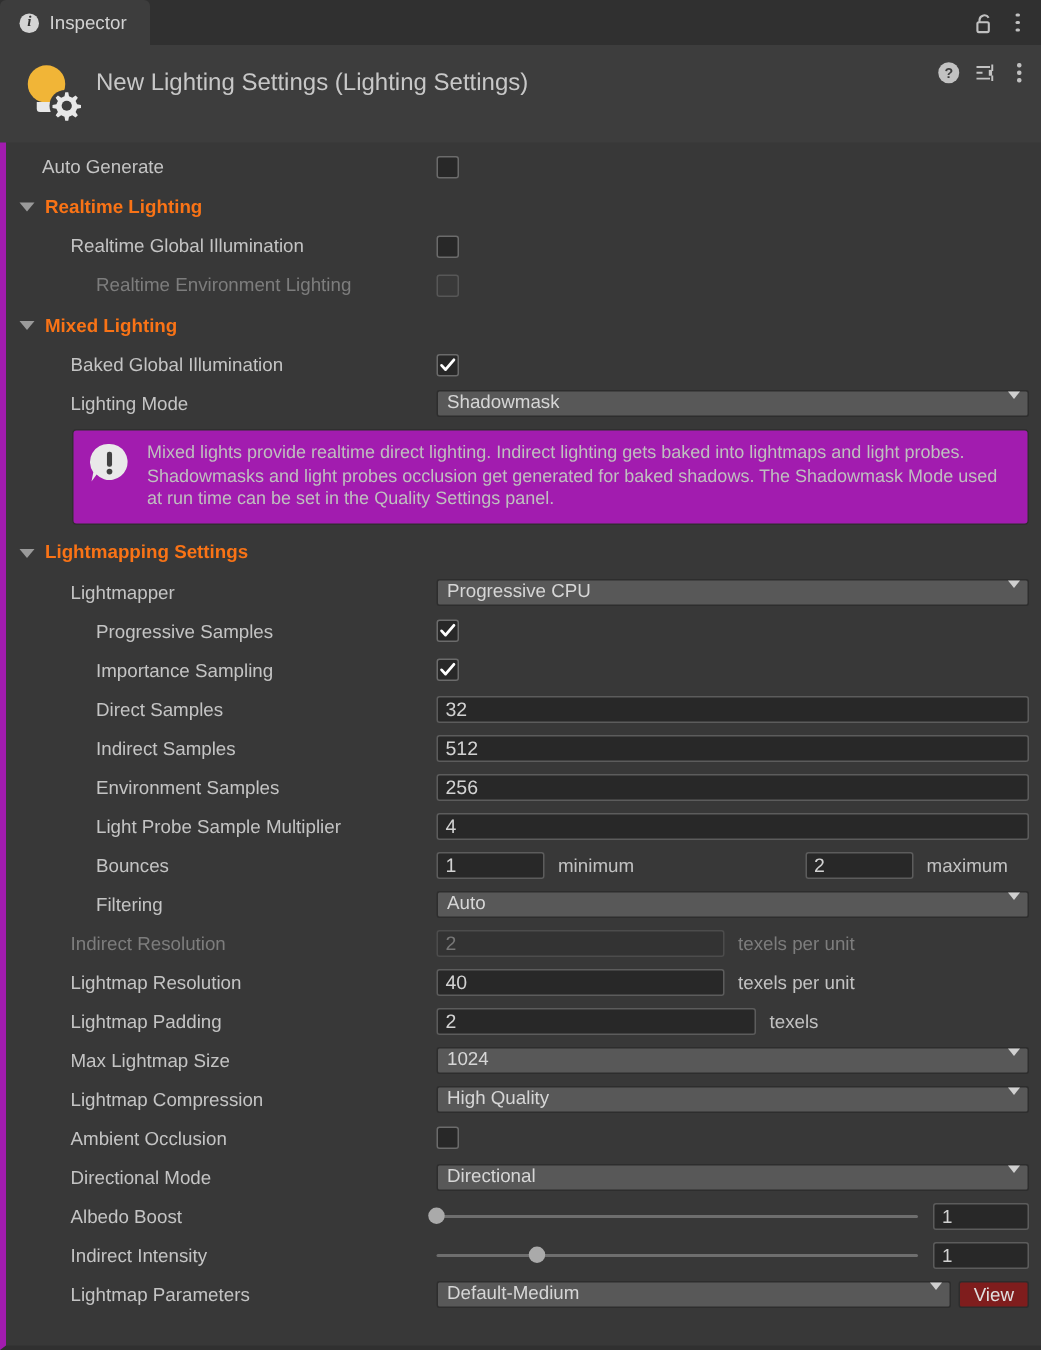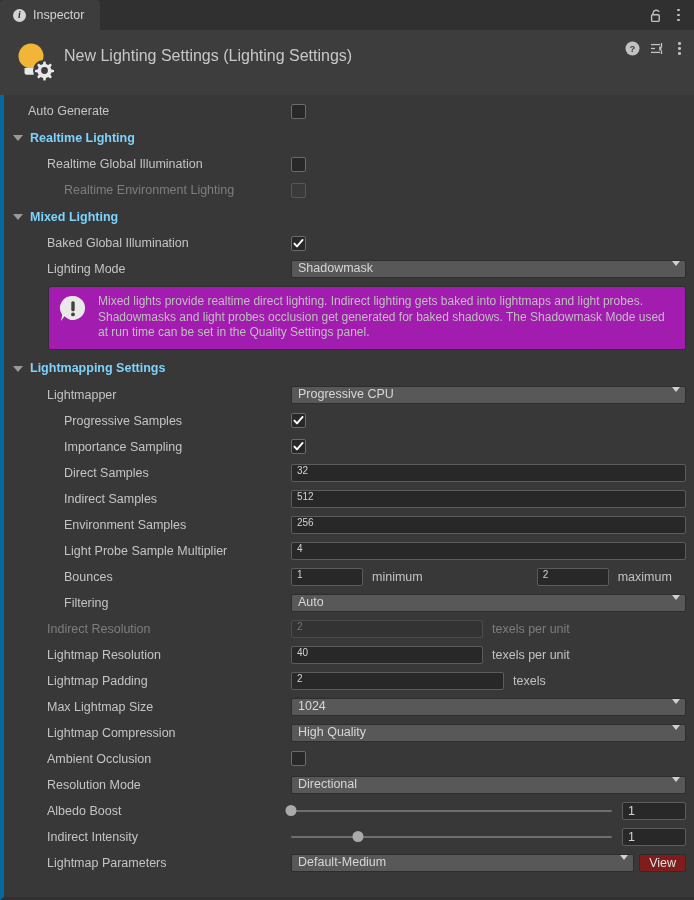--- a/index.html
+++ b/index.html
@@ -60,21 +60,21 @@
     position: absolute; right: 10px; top: 10px;
     display: flex; align-items: center; gap: 10px;
   }
   .kebab { display: flex; flex-direction: column; gap: 2.5px; align-items: center; padding: 2px 3px; }
   .kebab i { width: 2.6px; height: 2.6px; border-radius: 50%; background: #c0c0c0; display: block; }
 
   
   .body {
     position: absolute; top: 95px; left: 0; right: 0; bottom: 0;
     background: #383838;
-    border-left: 4px solid #0369a1;
+    border-left: 4px solid #a21caf;
     border-bottom: 3px solid #303030;
     padding-top: 3px;
     box-sizing: border-box;
   }
 
   .row {
     height: 26px; display: flex; align-items: center;
     position: relative;
   }
   .label { color: #c4c4c4; font-size: 12.5px; white-space: nowrap; }
@@ -84,21 +84,21 @@
   .indent3 { padding-left: 60px; }
 
   
   .foldout { height: 27px; display: flex; align-items: center; padding-left: 9px; }
   .tri {
     width: 0; height: 0;
     border-left: 5px solid transparent; border-right: 5px solid transparent;
     border-top: 6px solid #9a9a9a;
     margin-right: 7px; margin-top: 1px;
   }
-  .foldout .label { font-weight: bold; color: #7dd3fc; font-size: 12.5px; }
+  .foldout .label { font-weight: bold; color: #f97316; font-size: 12.5px; }
 
   
   .ctl { position: absolute; left: 287px; right: 8px; display: flex; align-items: center; }
 
   .checkbox {
     width: 15px; height: 15px; box-sizing: border-box;
     background: #282828; border: 1px solid #6b6b6b; border-radius: 2px;
     display: flex; align-items: center; justify-content: center;
   }
   .checkbox.dim { background: #3a3a3a; border-color: #575757; }
@@ -115,21 +115,21 @@
   .caret {
     width: 0; height: 0; flex: 0 0 auto;
     border-left: 4.5px solid transparent; border-right: 4.5px solid transparent;
     border-top: 5.5px solid #d0d0d0;
   }
 
   .textfield {
     height: 18px; box-sizing: border-box;
     background: #282828; border: 1px solid #5c5c5c; border-radius: 2px;
     display: flex; align-items: flex-start; padding: 0 5px;
-    color: #d2d2d2; font-size: 10px;
+    color: #d2d2d2; font-size: 13px;
     flex: 1 1 auto; min-width: 0;
   }
   .textfield.dim { background: #333; border-color: #4c4c4c; color: #767676; }
   .unit { color: #c2c2c2; font-size: 12.5px; margin-left: 9px; white-space: nowrap; }
   .unit.dim { color: #7d7d7d; }
 
   
   .infobox {
     margin: 4px 8px 5px 44px; box-sizing: border-box;
     background: #a21caf; border: 1px solid #2f2f2f; border-radius: 3px;
@@ -427,21 +427,21 @@
     </div>
 
     <div class="row">
       <span class="label indent2">Ambient Occlusion</span>
       <span class="ctl">
         <span class="checkbox"></span>
       </span>
     </div>
 
     <div class="row">
-      <span class="label indent2">Resolution Mode</span>
+      <span class="label indent2">Directional Mode</span>
       <span class="ctl">
         <span class="dropdown">
           <span class="dtxt">Directional</span>
           <span class="caret"></span>
         </span>
       </span>
     </div>
 
     <div class="row">
       <span class="label indent2">Albedo Boost</span>

